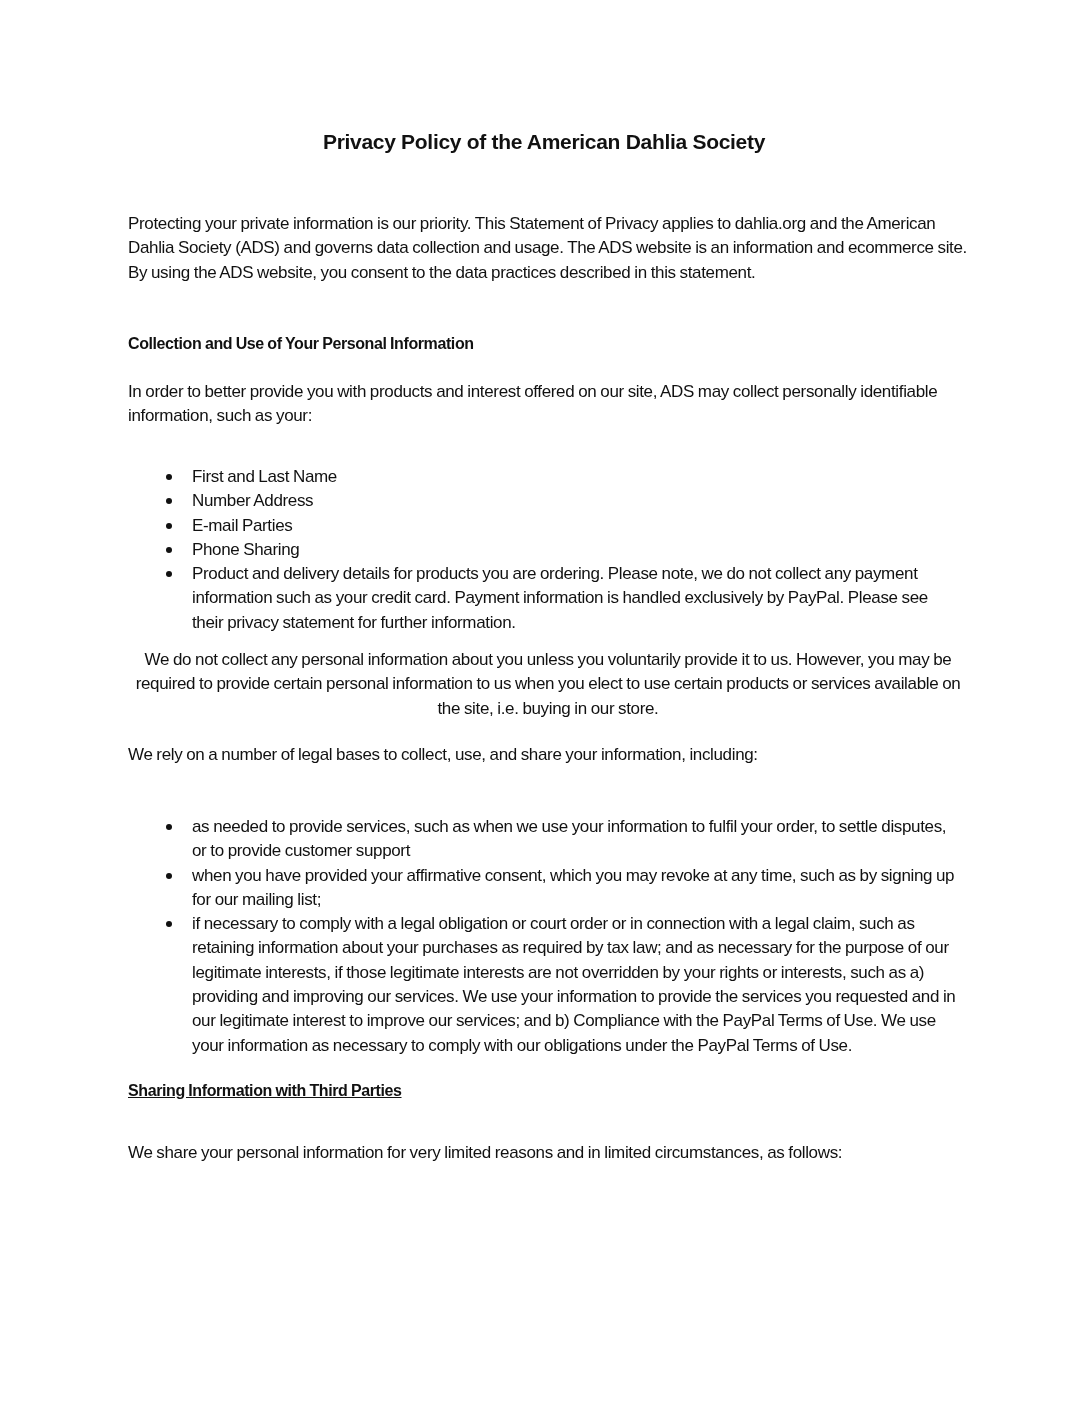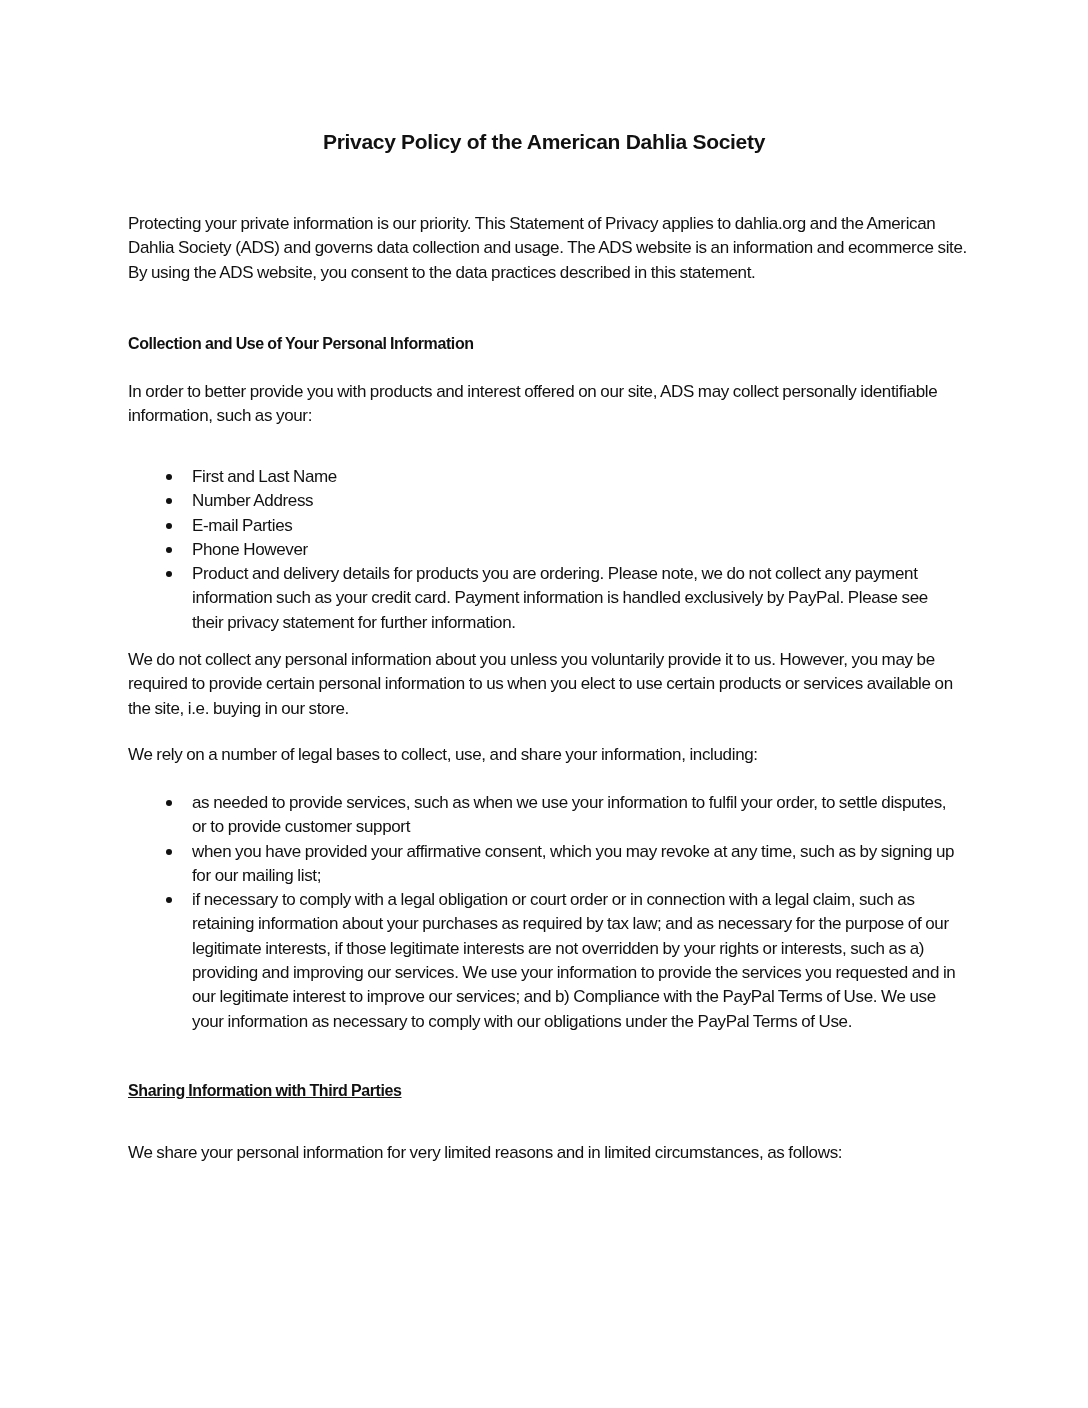--- a/index.html
+++ b/index.html
@@ -77,32 +77,32 @@
 
   <div class="block heading" style="top:332px;">Collection and Use of Your Personal Information</div>
 
   <div class="block" style="top:380px;">In order to better provide you with products and interest offered on our site, ADS may collect personally identifiable information, such as your:</div>
 
   <div class="block" style="top:453px;margin-top:12px;">
     <ul class="bullets">
       <li><span class="dot"></span><span>First and Last Name</span></li>
       <li><span class="dot"></span><span>Number Address</span></li>
       <li><span class="dot"></span><span>E-mail Parties</span></li>
-      <li><span class="dot"></span><span>Phone However</span></li>
+      <li><span class="dot"></span><span>Phone Sharing</span></li>
       <li style="padding-right:20px;"><span class="dot"></span><span>Product and delivery details for products you are ordering.  Please note, we do not collect any payment information such as your credit card.  Payment information is handled exclusively by PayPal.  Please see their privacy statement for further information.</span></li>
     </ul>
   </div>
 
-  <div class="block" style="top:648px;">We do not collect any personal information about you unless you voluntarily provide it to us. However, you may be required to provide certain personal information to us when you elect to use certain products or services available on the site, i.e. buying in our store.</div>
+  <div class="block" style="top:648px;text-align:center;">We do not collect any personal information about you unless you voluntarily provide it to us. However, you may be required to provide certain personal information to us when you elect to use certain products or services available on the site, i.e. buying in our store.</div>
 
   <div class="block" style="top:743px;">We rely on a number of legal bases to collect, use, and share your information, including:</div>
 
   <div class="block" style="top:791px;">
     <ul class="bullets">
-      <li style="padding-right:20px;"><span class="dot"></span><span>as needed to provide services, such as when we use your information to fulfil your order, to settle disputes, or to provide customer support</span></li>
+      <li style="padding-right:20px;margin-top:24px;"><span class="dot"></span><span>as needed to provide services, such as when we use your information to fulfil your order, to settle disputes, or to provide customer support</span></li>
       <li><span class="dot"></span><span>when you have provided your affirmative consent, which you may revoke at any time, such as by signing up for our mailing list;</span></li>
       <li><span class="dot"></span><span>if necessary to comply with a legal obligation or court order or in connection with a legal claim, such as retaining information about your purchases as required by tax law; and as necessary for the purpose of our legitimate interests, if those legitimate interests are not overridden by your rights or interests, such as a) providing and improving our services. We use your information to provide the services you requested and in our legitimate interest to improve our services; and b) Compliance with the PayPal Terms of Use. We use your information as necessary to comply with our obligations under the PayPal Terms of Use.</span></li>
     </ul>
   </div>
 
   <div class="block heading" style="top:1079px;text-decoration:underline;">Sharing Information with Third Parties</div>
 
 
   <div class="block" style="top:1141px;">We share your personal information for very limited reasons and in limited circumstances, as follows:</div>
 

